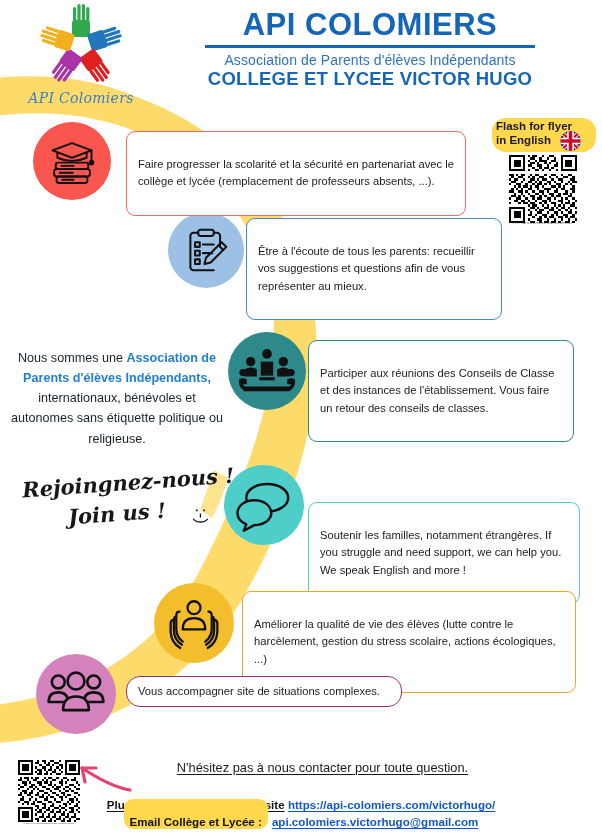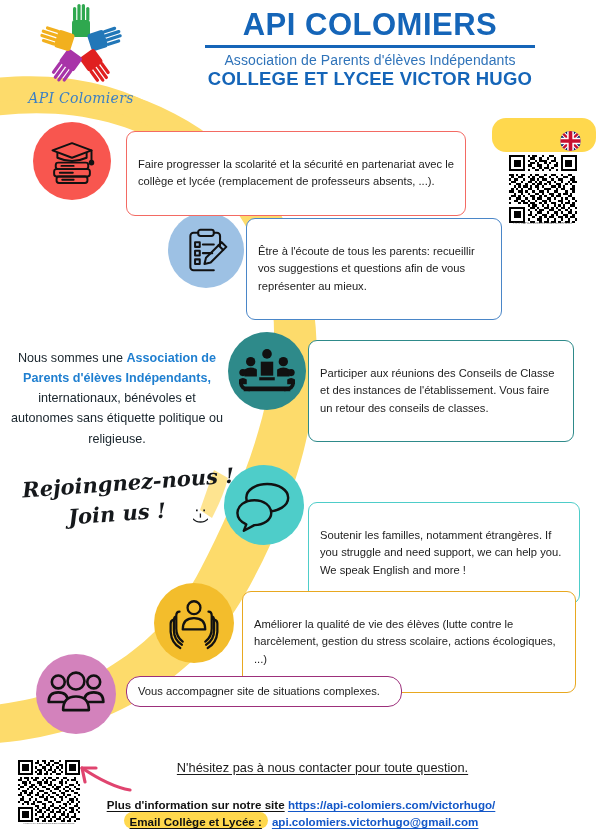--- a/index.html
+++ b/index.html
@@ -139,22 +139,22 @@
     font-size: 11.6px; font-weight: bold; color: #111;
   }
   #site-line .lbl { text-decoration: underline; text-underline-offset: 2px; }
   #site-line .url { color: #1357c8; text-decoration: underline; text-underline-offset: 2px; text-align: right; }
 
   #email-line {
     position: absolute; left: 0; top: 73px; width: 602px; text-align: center;
     font-size: 11.6px; font-weight: bold;
   }
   #email-hl {
-    background: #ffd84d; color: #111; padding: 3px 6px 1px 6px; border-radius: 9px;
-    text-decoration: underline; text-underline-offset: 2px;
+    background: #ffd84d; color: #111; padding: 16px 6px 1px 6px; border-radius: 9px;
+    text-underline-offset: 2px;
   }
   #email-addr { color: #1357c8; text-decoration: underline; text-underline-offset: 2px; margin-left: 4px; }
 </style>
 </head>
 <body>
 
 <div id="page">
 
   <svg id="ribbon" viewBox="0 0 602 838" preserveAspectRatio="none">
     <path d="M -20 118 C 110 96 215 150 258 250 C 300 348 252 470 200 570 C 160 648 80 700 -20 706 L -20 744 C 100 740 196 680 244 596 C 300 498 346 356 294 240 C 242 126 120 62 -20 86 Z" fill="#fddb6b"></path>
@@ -220,20 +220,21 @@
 
     <div id="titleblock">
       <div id="title-main">API COLOMIERS</div>
       <div id="title-rule"></div>
       <div id="title-sub2">Association de Parents d'élèves Indépendants</div>
       <div id="title-sub">COLLEGE ET LYCEE VICTOR HUGO</div>
     </div>
   </div>
 
   <div id="flash-box"></div>
+  <div id="flash-text">Flash for flyer in English</div>
   <svg id="flag-uk" viewBox="0 0 60 60">
     <rect width="60" height="60" fill="#012169"></rect>
     <path d="M0,0 L60,60 M60,0 L0,60" stroke="#fff" stroke-width="13"></path>
     <path d="M0,0 L60,60 M60,0 L0,60" stroke="#C8102E" stroke-width="7"></path>
     <path d="M30,0 V60 M0,30 H60" stroke="#fff" stroke-width="20"></path>
     <path d="M30,0 V60 M0,30 H60" stroke="#C8102E" stroke-width="11"></path>
   </svg>
   <svg id="qr-en" viewBox="0 0 29 29" shape-rendering="crispEdges">
     <rect width="29" height="29" fill="#fff"></rect>
     <g fill="#000">

